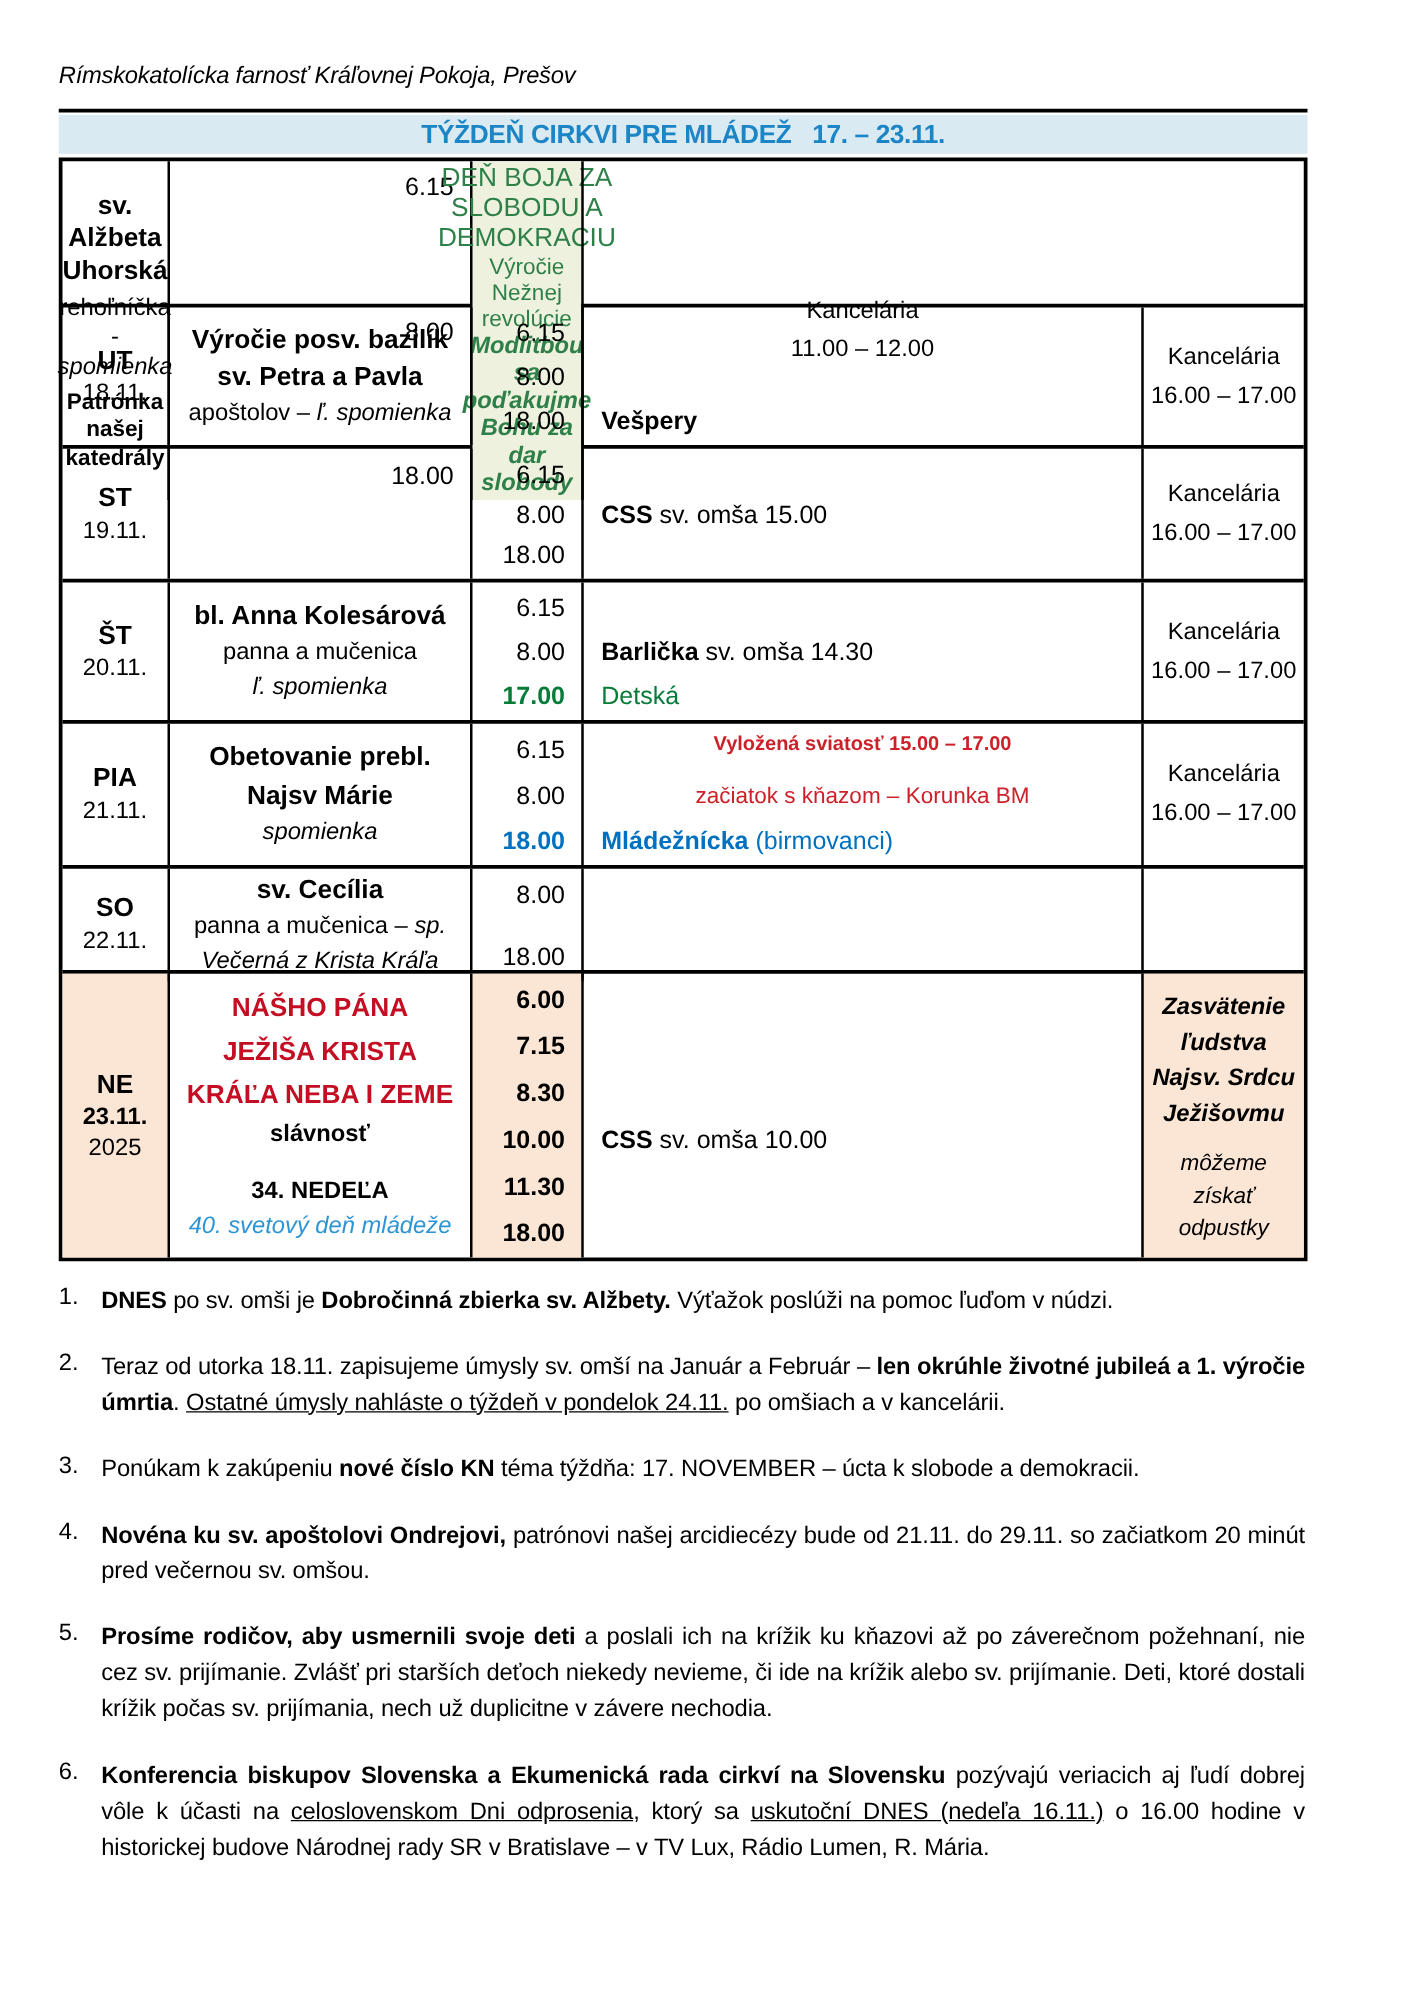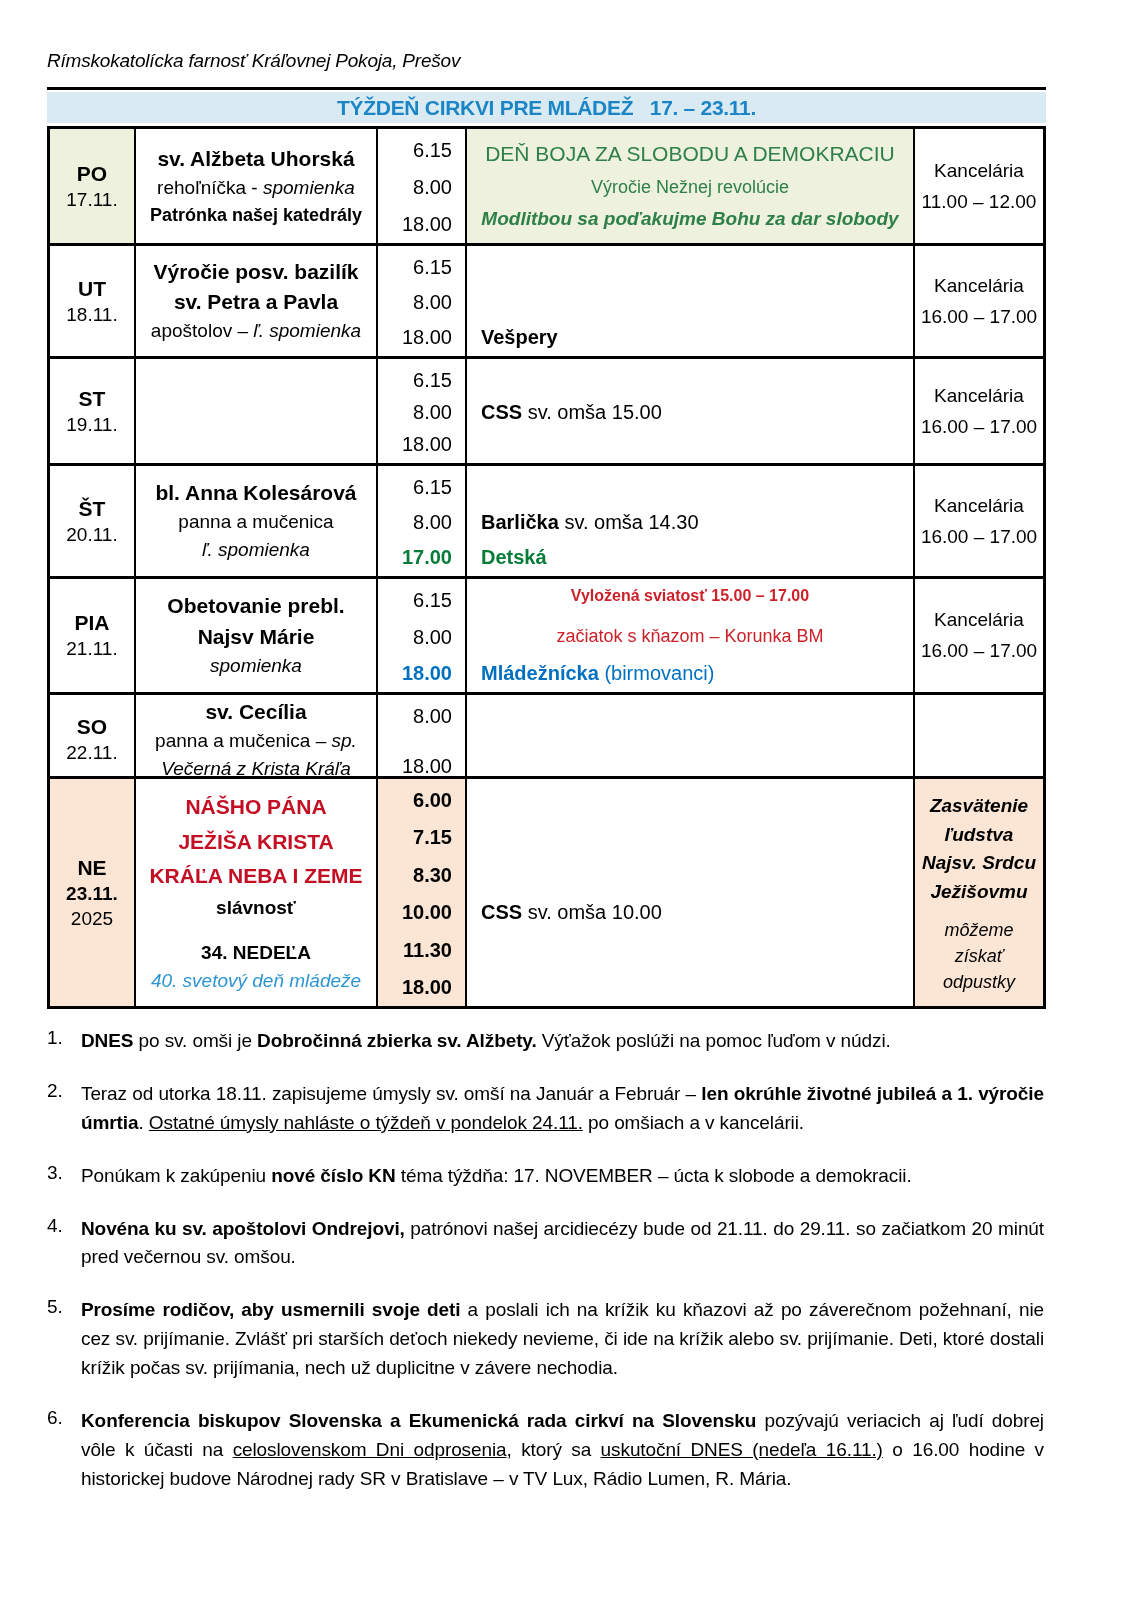--- a/index.html
+++ b/index.html
@@ -47,21 +47,21 @@
   .r7 .c-time{background:var(--peach);font-weight:bold}
   .t-green{color:var(--green_dark);font-weight:bold}
   .t-blue{color:var(--blue);font-weight:bold}
   .c-event{font-size:20px}
   .ev-po{background:var(--green_bg);display:flex;flex-direction:column;justify-content:space-evenly;align-items:center;text-align:center;padding:2px 6px}
   .ev-green-lg{color:var(--green);font-size:21px}
   .ev-green-md{color:var(--green);font-size:18px}
   .ev-green-bi{color:var(--green);font-weight:bold;font-style:italic;font-size:19px}
   .ev-slots{display:flex;flex-direction:column;justify-content:space-between;padding:9px 10px 7px 14px}
   .ev-slots .slot{min-height:24px;line-height:24px}
-  .ev-green-bold{color:var(--green_dark);font-weight:bold}
+  .ev-green-bold{color:var(--green_dark);font-weight:normal}
   .ev-pia{display:flex;flex-direction:column;justify-content:space-between;padding:8px 8px 7px}
   .ev-pia-top{text-align:center}
   .ev-red1{color:var(--red2);font-weight:bold;font-size:16px}
   .ev-red2{color:var(--red2);font-size:18px;margin-top:21px}
   .ev-pia-bottom{padding-left:6px;line-height:24px}
   .ev-blue-b{color:var(--blue);font-weight:bold}
   .ev-blue{color:var(--blue)}
   .c-office{display:flex;flex-direction:column;justify-content:center;align-items:center;text-align:center;gap:5px;font-size:19px;line-height:1.35;padding:2px}
   .r7 .c-office{background:var(--peach);justify-content:space-between;padding:13px 4px 11px}
   .off-top{font-weight:bold;font-style:italic;font-size:19px;line-height:1.5}
@@ -80,24 +80,20 @@
 <div class="page">
 <div class="content">
 
   <div class="parish-header">Rímskokatolícka farnosť Kráľovnej Pokoja, Prešov</div>
   <div class="top-rule"></div>
   <div class="title-band">TÝŽDEŇ CIRKVI PRE MLÁDEŽ &nbsp; 17. – 23.11.</div>
 
   <div class="sched">
 
     <div class="trow r1">
-      <div class="cell c-day">
-        <div class="day-abbr">PO</div>
-        <div class="day-date">17.11.</div>
-      </div>
       <div class="cell c-feast">
         <div class="feast-main">sv. Alžbeta Uhorská</div>
         <div class="feast-sub"><span>rehoľníčka - </span><span class="it">spomienka</span></div>
         <div class="feast-note">Patrónka našej katedrály</div>
       </div>
       <div class="cell c-time">
         <div>6.15</div>
         <div>8.00</div>
         <div>18.00</div>
       </div>

